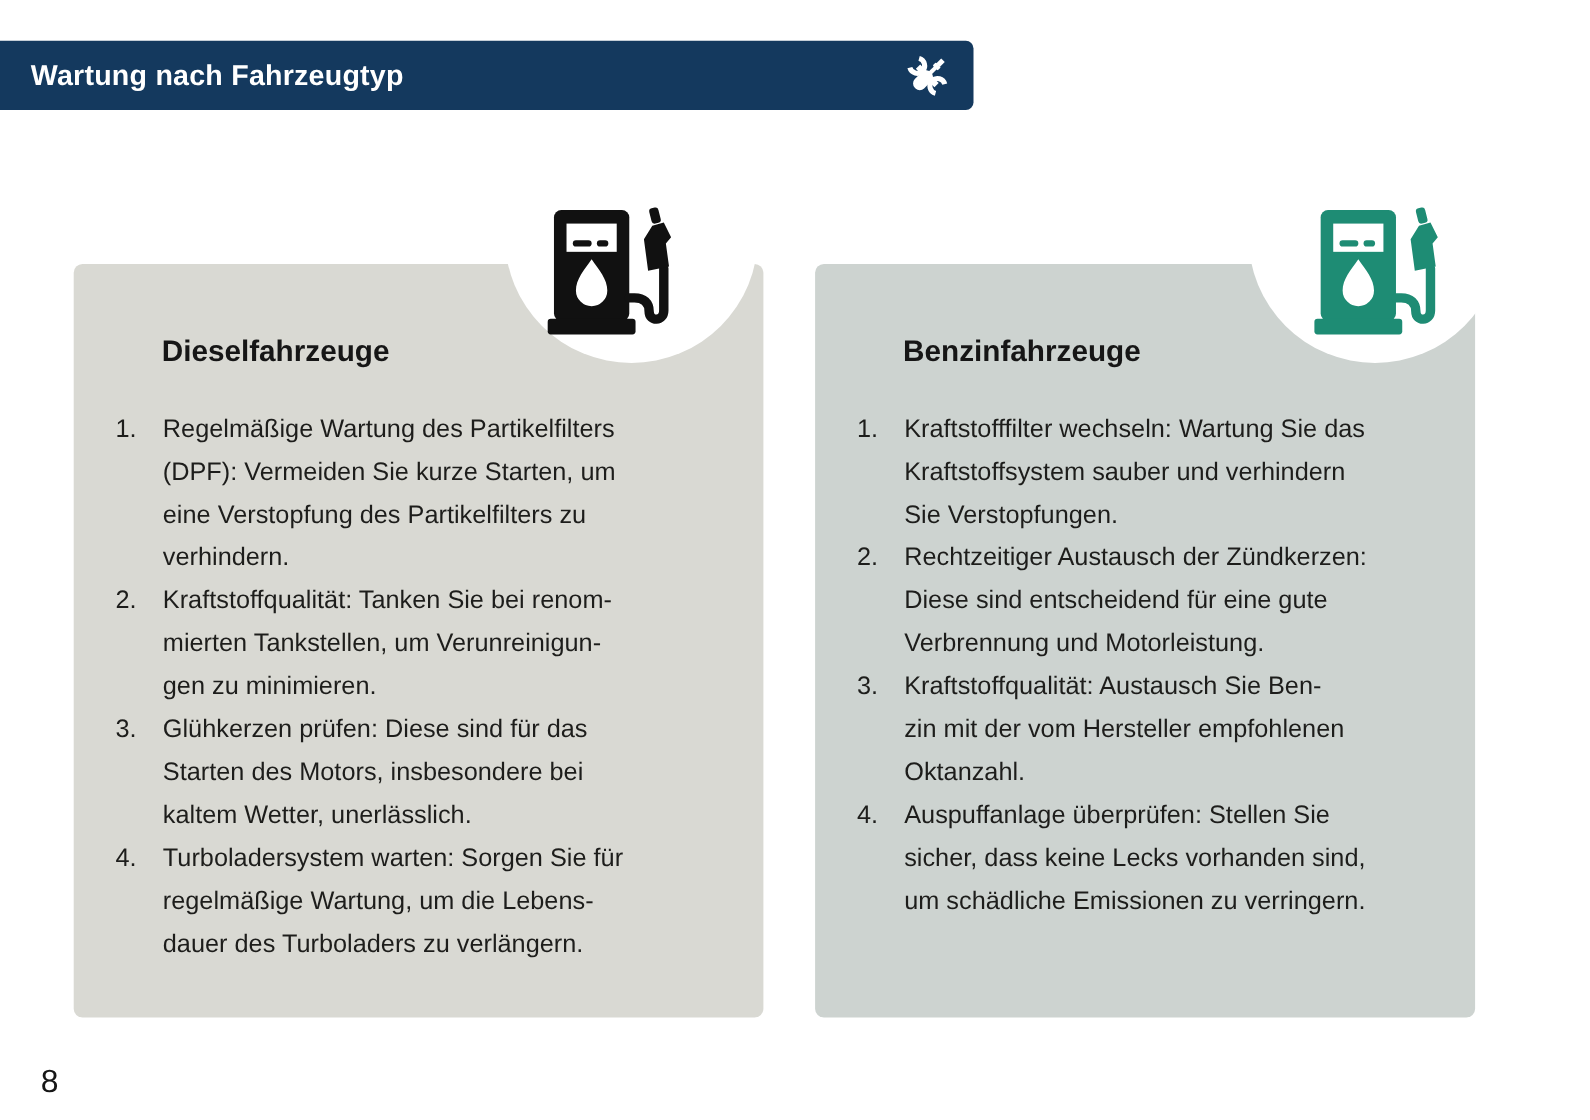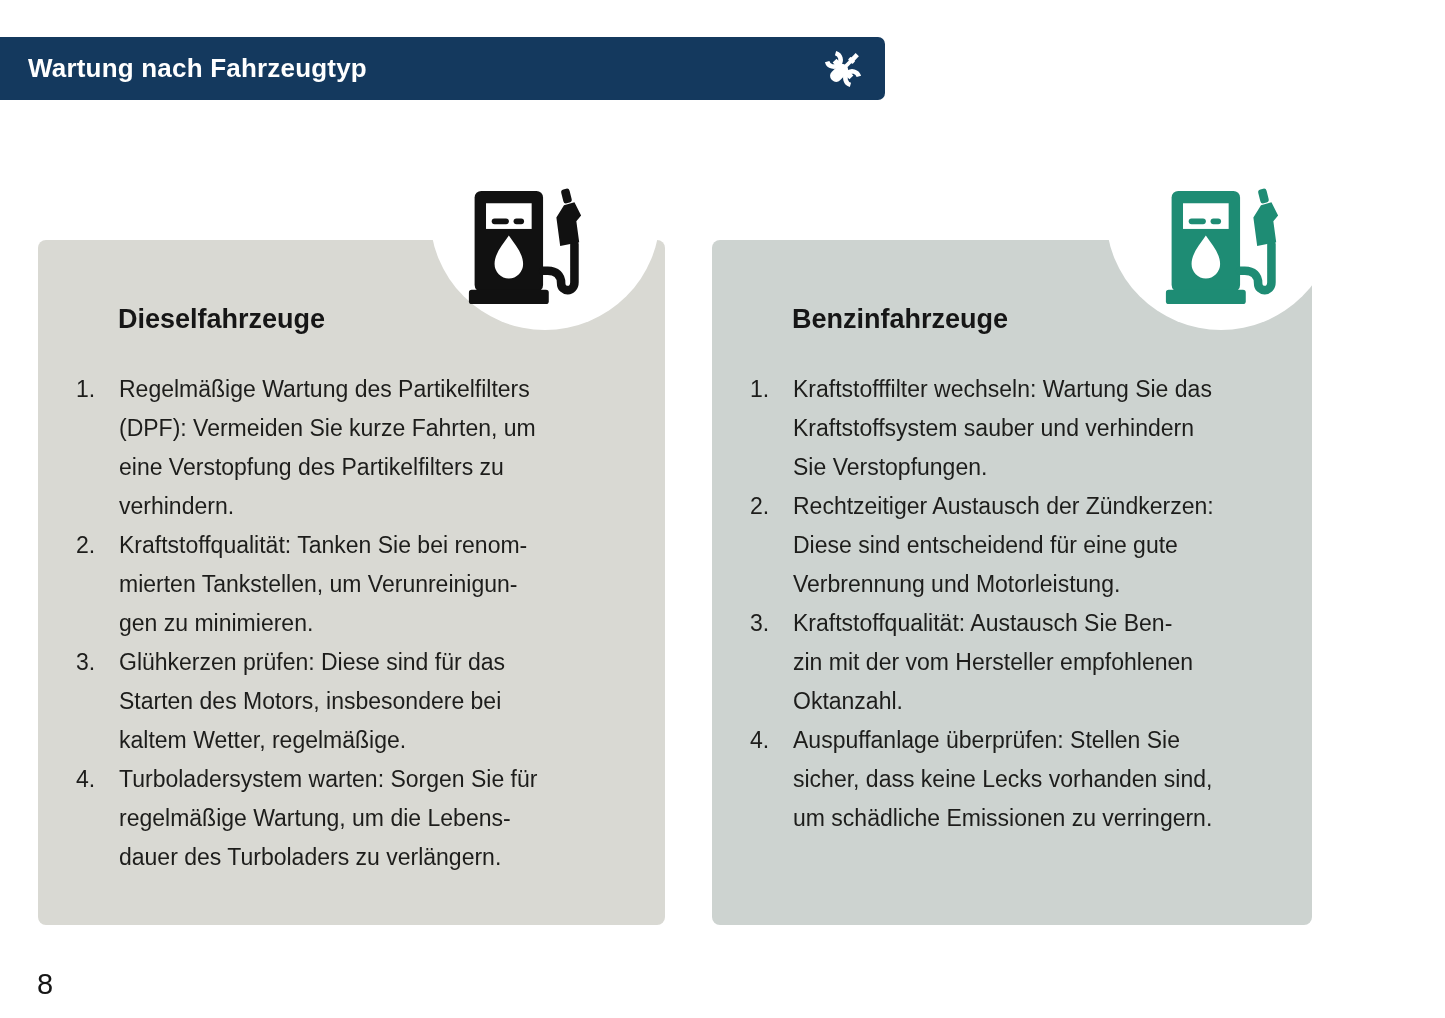--- a/index.html
+++ b/index.html
@@ -35,20 +35,21 @@
     transform: translateY(-50%);
     width: 44px; height: 44px;
   }
 
   
   .card {
     position: absolute;
     top: 240px;
     height: 685px;
     border-radius: 8px;
+    margin-left: 29px;
   }
   .card-diesel { left: 38px;  width: 627px; background: #d9d9d3; }
   .card-benzin { left: 712px; width: 600px; background: #cdd3d0; }
 
   .icon-circle {
     position: absolute;
     width: 230px; height: 230px;
     border-radius: 50%;
     background: #ffffff;
     top: -140px;
@@ -134,35 +135,35 @@
 <section class="card card-diesel">
   <div class="icon-circle"></div>
   <svg class="pump">
       <use href="#pump"></use>
     </svg>
   <h2>Dieselfahrzeuge</h2>
   <ol>
     <li>
       <span class="num">1.</span>
       <span class="txt">Regelmäßige Wartung des Partikelfilters
-(DPF): Vermeiden Sie kurze Fahrten, um
+(DPF): Vermeiden Sie kurze Starten, um
 eine Verstopfung des Partikelfilters zu
 verhindern.</span>
     </li>
     <li>
       <span class="num">2.</span>
       <span class="txt">Kraftstoffqualität: Tanken Sie bei renom-
 mierten Tankstellen, um Verunreinigun-
 gen zu minimieren.</span>
     </li>
     <li>
       <span class="num">3.</span>
       <span class="txt">Glühkerzen prüfen: Diese sind für das
 Starten des Motors, insbesondere bei
-kaltem Wetter, regelmäßige.</span>
+kaltem Wetter, unerlässlich.</span>
     </li>
     <li>
       <span class="num">4.</span>
       <span class="txt">Turboladersystem warten: Sorgen Sie für
 regelmäßige Wartung, um die Lebens-
 dauer des Turboladers zu verlängern.</span>
     </li>
   </ol>
 </section>
 

